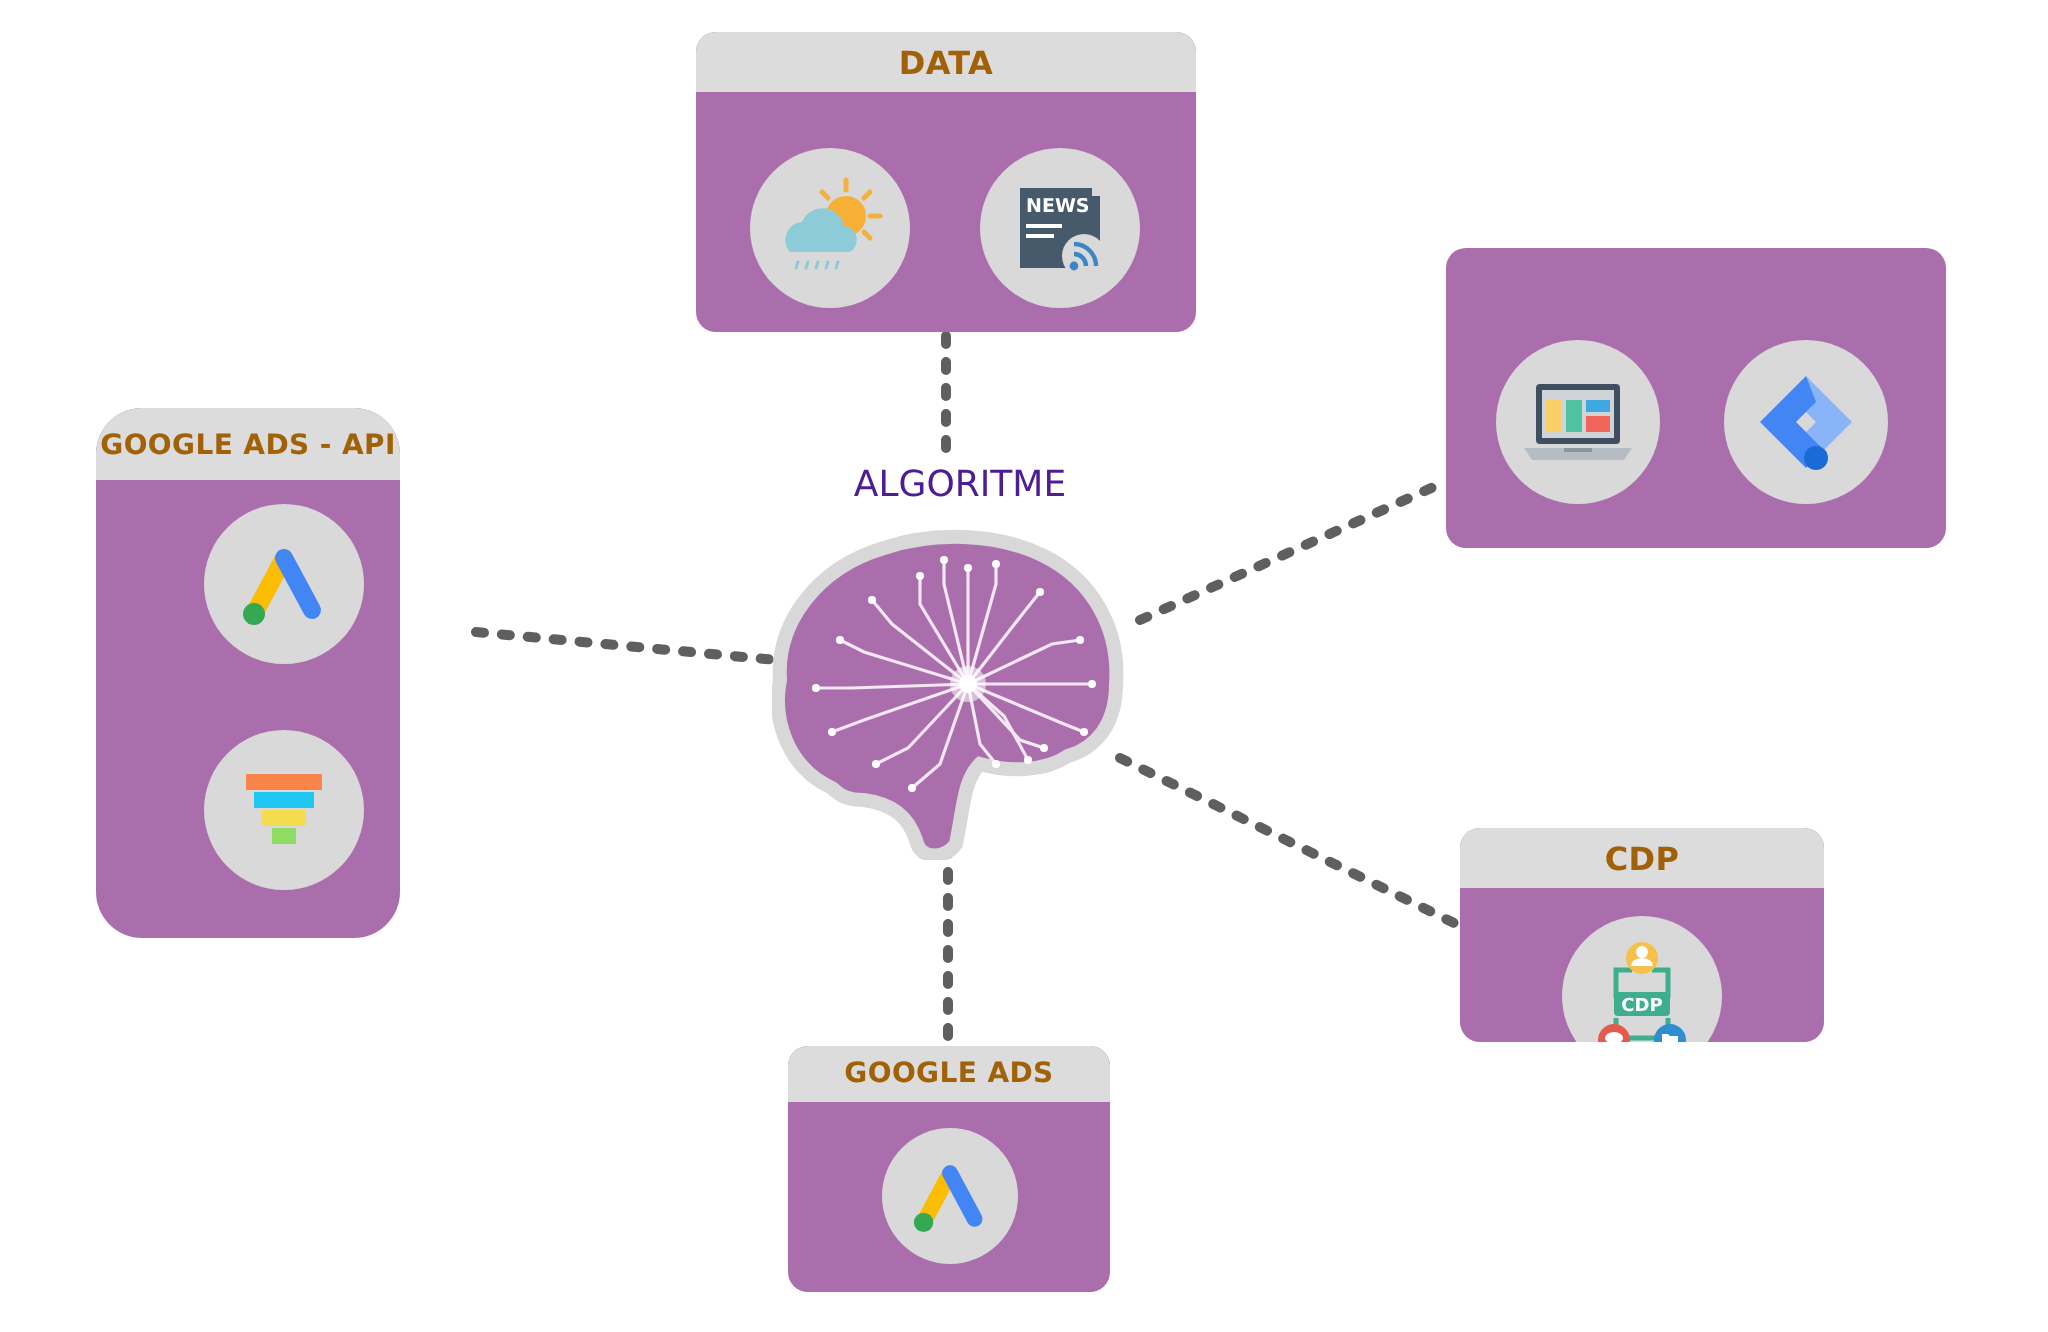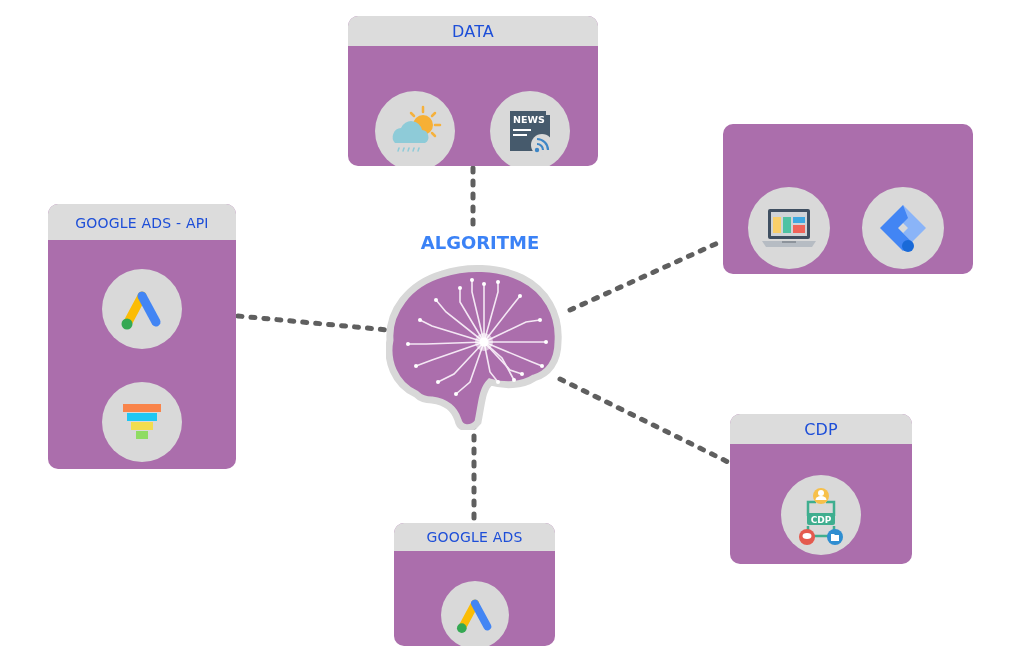--- a/index.html
+++ b/index.html
@@ -1,23 +1,23 @@
 <!DOCTYPE html>
 <html><head>
 <meta charset="utf-8">
 <style>
   html, body { margin: 0; padding: 0; background: #ffffff; }
   body { width: 1024px; height: 666px; position: relative; overflow: hidden; font-family: "DejaVu Sans", sans-serif; }
   .connectors { position: absolute; left: 0; top: 0; width: 1024px; height: 666px; }
   .node { position: absolute; border-radius: 10px; overflow: hidden; background: #ab6eac; }
-  .node-header { background: #dcdcdc; color: #1d4ed8; font-weight: normal; text-align: center; letter-spacing: 0.2px; }
-  .node-body { position: absolute; left: 0; right: 0; bottom: 12px; margin-top: 17px; }
+  .node-header { background: #dcdcdc; color: #a16207; font-weight: bold; text-align: center; letter-spacing: 0.2px; }
+  .node-body { position: absolute; left: 0; right: 0; bottom: 12px; }
   .icon-circle { position: absolute; border-radius: 50%; background: #d9d9d9; display: flex; align-items: center; justify-content: center; }
   .icon-circle svg { display: block; }
-  .center-label { position: absolute; left: 390px; top: 232px; width: 180px; text-align: center; font-weight: bold; font-size: 18px; color: #3b82f6; }
+  .center-label { position: absolute; left: 390px; top: 232px; width: 180px; text-align: center; font-weight: normal; font-size: 18px; color: #4c1d95; }
   .brain { position: absolute; left: 386px; top: 262px; width: 176px; height: 168px; }
 </style>
 </head>
 <body>
 
 <svg class="connectors" viewBox="0 0 1024 666">
   <g stroke="#5f5f5f" stroke-width="5" stroke-linecap="round" stroke-dasharray="4 9" fill="none">
     <line x1="473" y1="168" x2="473" y2="232"></line>
     <line x1="570" y1="310" x2="720" y2="242"></line>
     <line x1="238" y1="316" x2="388" y2="330"></line>
@@ -82,42 +82,42 @@
     <div class="icon-circle" style="left:139px;top:14px;width:82px;height:82px;">
       <svg width="62" height="62" viewBox="0 0 62 62">
         <path d="M31 8 L54 31 L40 45 L31 36 L36 31 L31 26 Z" fill="#8ab4f8"></path>
         <path d="M31 8 L8 31 L31 54 L40 45 L26 31 L36 21 Z" fill="#4285f4"></path>
         <circle cx="36" cy="49" r="6" fill="#1a6ad8"></circle>
       </svg>
     </div>
   </div>
 </div>
 
-<div class="node" style="left:48px;top:204px;width:188px;height:265px;">
+<div class="node" style="left:48px;top:204px;width:152px;height:265px;border-radius:23px;">
   <div class="node-header" style="height:36px;line-height:38px;font-size:14px;">GOOGLE ADS - API</div>
   <div class="node-body" style="top:36px;">
     <div class="icon-circle" style="left:54px;top:12px;width:80px;height:80px;">
       <svg width="50" height="50" viewBox="0 0 50 50">
         <line x1="10" y1="40" x2="25" y2="12" stroke="#fbbc04" stroke-width="9" stroke-linecap="round"></line>
         <line x1="25" y1="12" x2="39" y2="38" stroke="#4285f4" stroke-width="9" stroke-linecap="round"></line>
         <circle cx="10" cy="40" r="5.5" fill="#34a853"></circle>
       </svg>
     </div>
     <div class="icon-circle" style="left:54px;top:125px;width:80px;height:80px;">
       <svg width="50" height="50" viewBox="0 0 50 50">
         <rect x="6" y="7" width="38" height="8" fill="#f9844a"></rect>
         <rect x="10" y="16" width="30" height="8" fill="#20c7f3"></rect>
         <rect x="14" y="25" width="22" height="8" fill="#f3dd4e"></rect>
         <rect x="19" y="34" width="12" height="8" fill="#8fdc62"></rect>
       </svg>
     </div>
   </div>
 </div>
 
-<div class="node" style="left:730px;top:414px;width:182px;height:150px;">
+<div class="node" style="left:730px;top:414px;width:182px;height:107px;">
   <div class="node-header" style="height:30px;line-height:32px;font-size:16px;">CDP</div>
   <div class="node-body" style="top:30px;">
     <div class="icon-circle" style="left:51px;top:14px;width:80px;height:80px;">
       <svg width="70" height="70" viewBox="0 0 70 70">
         <path d="M22 36 V22 h8 M40 22 h8 V36" stroke="#3fae8f" stroke-width="2.5" fill="none"></path>
         <line x1="22" y1="46" x2="22" y2="50" stroke="#3fae8f" stroke-width="2.5"></line>
         <line x1="48" y1="46" x2="48" y2="50" stroke="#3fae8f" stroke-width="2.5"></line>
         <line x1="28" y1="56" x2="42" y2="56" stroke="#3fae8f" stroke-width="2.5"></line>
         <circle cx="35" cy="16" r="8" fill="#f7c04a"></circle>
         <circle cx="35" cy="13" r="3" fill="#ffffff"></circle>

